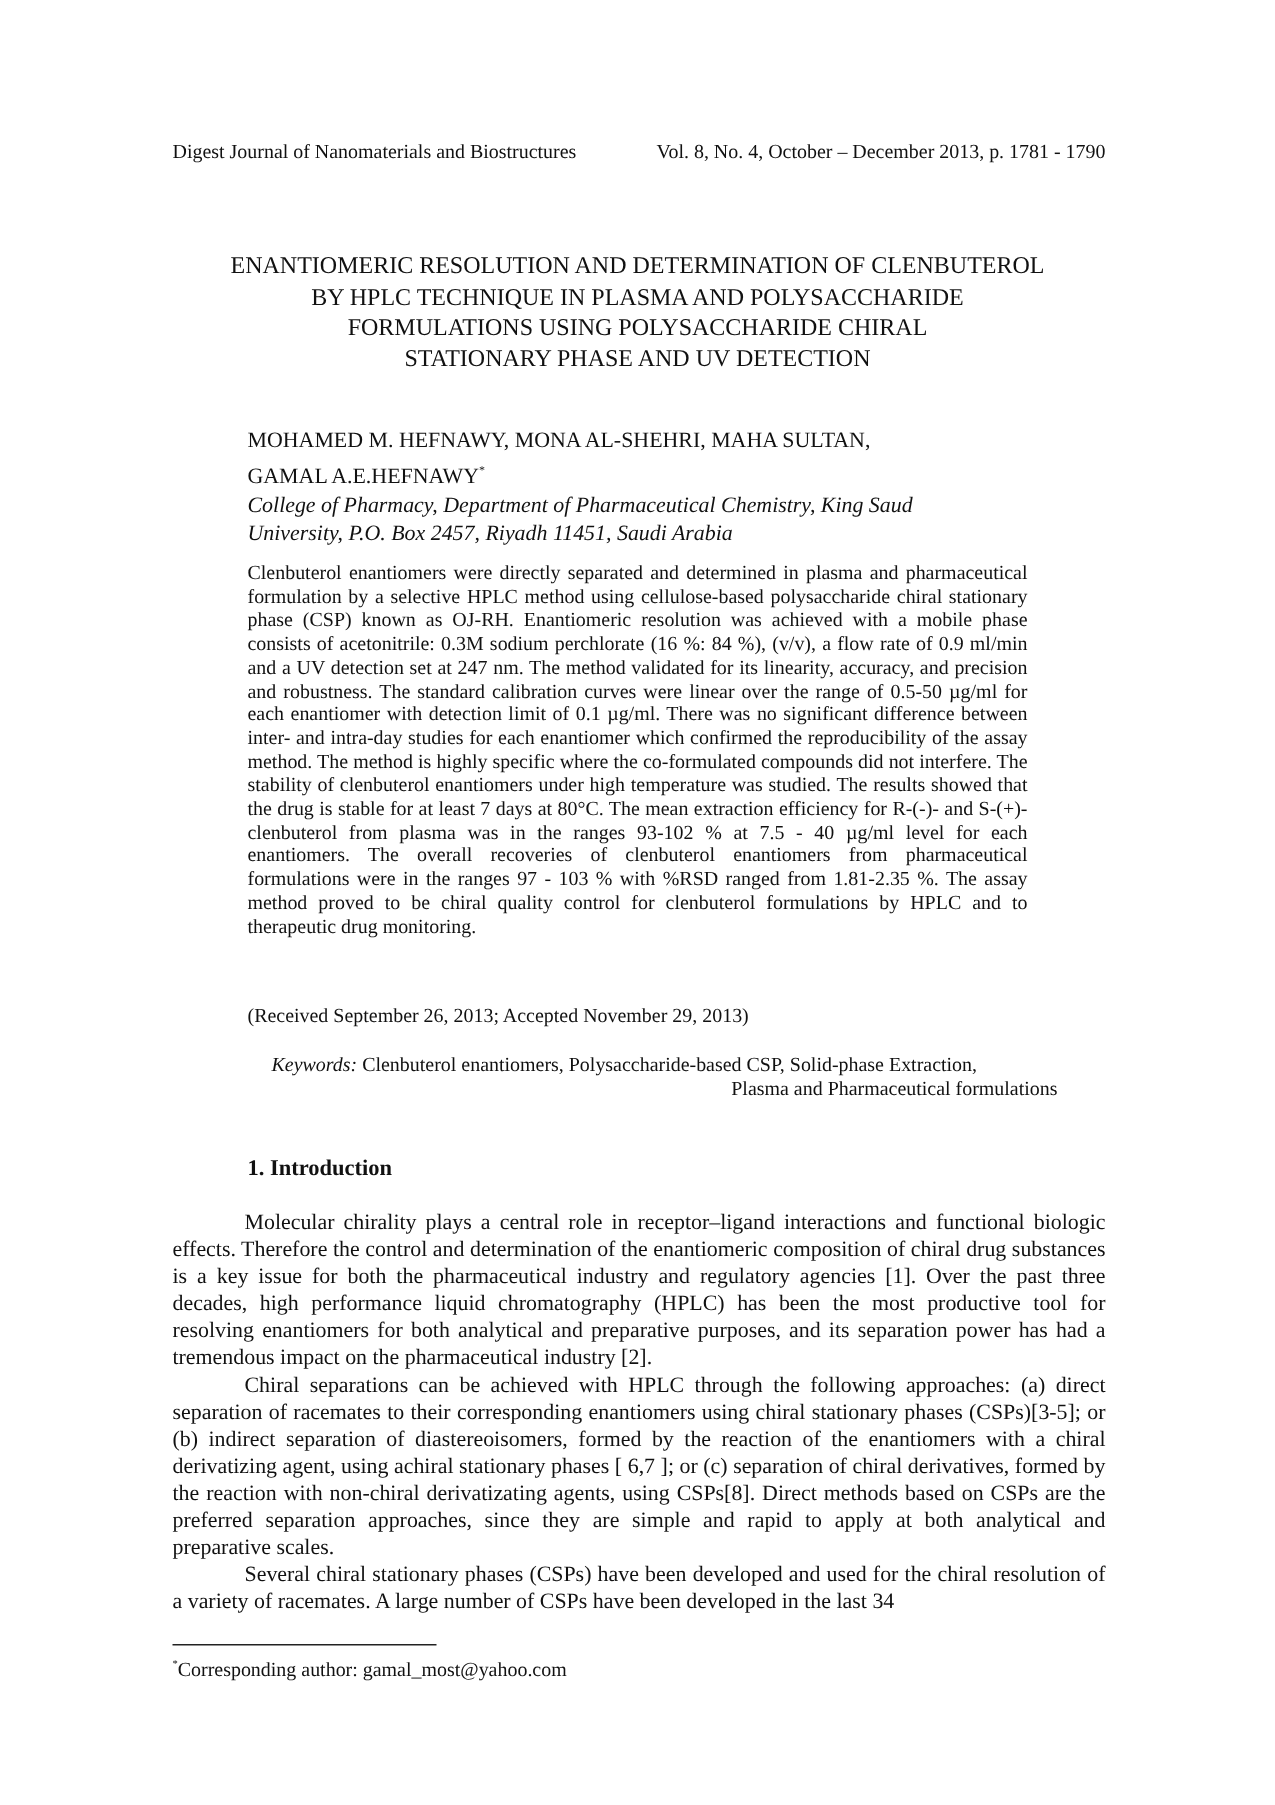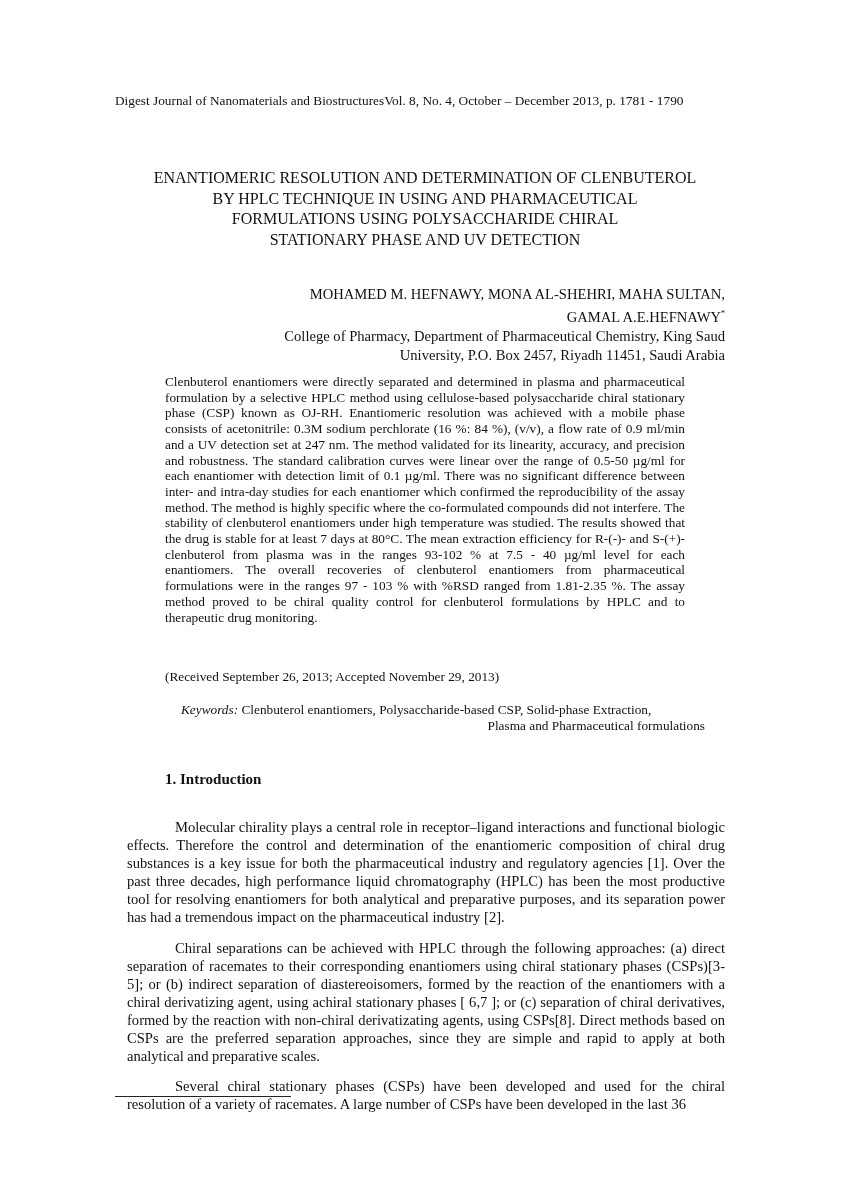--- a/index.html
+++ b/index.html
@@ -1,63 +1,63 @@
 <!DOCTYPE html>
 <html><head>
 <meta charset="utf-8">
 <style>
   html, body { margin: 0; padding: 0; background: #ffffff; }
   body { width: 850px; height: 1203px; position: relative; overflow: hidden;
          font-family: "Liberation Serif", serif; color: #111; }
   .page { position: absolute; left: 0; top: 0; width: 850px; height: 1203px; }
 
   .running-head { position: absolute; top: 93px; left: 115px; width: 622px;
-                  font-size: 13.3px; display: flex; }
+                  font-size: 13.3px; display: flex; justify-content: space-between; }
 
   .title { position: absolute; top: 168px; left: 110px; width: 630px; text-align: center;
            font-weight: normal; font-size: 16px; line-height: 20.5px; }
 
   .authors { position: absolute; top: 285px; left: 165px; width: 560px;
-             font-size: 14.6px; line-height: 19px; text-align: right; }
+             font-size: 14.6px; line-height: 19px; }
   .authors sup { font-size: 8px; }
-  .affiliation { }
+  .affiliation { font-style: italic; }
 
   .abstract { position: absolute; top: 374px; left: 165px; width: 520px;
               font-size: 13.3px; line-height: 15.7px; text-align: justify; }
   .received { position: absolute; top: 669px; left: 165px; font-size: 13.3px; }
   .keywords { position: absolute; top: 702px; left: 165px; width: 540px;
               font-size: 13.3px; line-height: 16px; }
   .keywords .kw-label { font-style: italic; margin-left: 16px; }
   .keywords .kw-cont { padding-left: 68px; display: block; text-align: right; }
 
   .section-heading { position: absolute; top: 771px; left: 165px; font-size: 15px;
                      font-weight: bold; font-family: Liberation Serif, serif; }
 
   .body-text { position: absolute; top: 806px; left: 115px; width: 622px;
                font-size: 14.6px; line-height: 18.1px; text-align: justify; }
-  .body-text p { margin: 12px; text-indent: 48px; }
+  .body-text p { margin: 0; text-indent: 48px; }
 
   .footnote-rule { position: absolute; top: 1096px; left: 115px; width: 176px;
                    height: 0; border-top: 1px solid #222; }
   .footnote { position: absolute; top: 1105px; left: 115px; font-size: 13.3px; }
   .footnote sup { font-size: 7px; }
 </style>
 </head>
 <body>
 
 <div class="page">
 
   <div class="running-head">
     <span>Digest Journal of  Nanomaterials and Biostructures</span>
     <span>Vol. 8, No. 4, October – December 2013, p. 1781 - 1790</span>
   </div>
 
   <div class="title">
     <div>ENANTIOMERIC RESOLUTION AND DETERMINATION OF CLENBUTEROL</div>
-    <div>BY HPLC TECHNIQUE IN USING AND PHARMACEUTICAL</div>
+    <div>BY HPLC TECHNIQUE IN PLASMA AND POLYSACCHARIDE</div>
     <div>FORMULATIONS USING POLYSACCHARIDE CHIRAL</div>
     <div>STATIONARY PHASE AND UV DETECTION</div>
   </div>
 
   <div class="authors">
     <div>MOHAMED M. HEFNAWY, MONA AL-SHEHRI, MAHA SULTAN,</div>
     <div><span>GAMAL A.E.HEFNAWY</span><sup>*</sup></div>
     <div class="affiliation">College of Pharmacy, Department of Pharmaceutical Chemistry, King Saud</div>
     <div class="affiliation">University, P.O. Box 2457, Riyadh 11451, Saudi Arabia</div>
   </div>
@@ -69,18 +69,19 @@
   <div class="keywords">
     <span class="kw-label">Keywords:</span><span> Clenbuterol enantiomers, Polysaccharide-based CSP, Solid-phase Extraction,</span>
     <span class="kw-cont">Plasma and Pharmaceutical formulations</span>
   </div>
 
   <div class="section-heading">1. Introduction</div>
 
   <div class="body-text">
     <p>Molecular chirality plays a central role in receptor–ligand interactions and functional biologic effects. Therefore the control and determination of the enantiomeric composition of chiral drug substances is a key issue for both the pharmaceutical industry and regulatory agencies [1]. Over the past three decades, high performance liquid chromatography (HPLC) has been the most productive tool for resolving enantiomers for both analytical and preparative purposes, and its separation power has had a tremendous impact on the pharmaceutical industry [2].</p>
     <p>Chiral separations can be achieved with HPLC through the following approaches: (a) direct separation of racemates to their corresponding enantiomers using chiral stationary phases (CSPs)[3-5]; or (b) indirect separation of diastereoisomers, formed by the reaction of the enantiomers with a chiral derivatizing agent, using achiral stationary phases [ 6,7 ];  or (c) separation of chiral derivatives, formed by the reaction with non-chiral derivatizating agents, using CSPs[8]. Direct methods based on CSPs are the preferred separation approaches, since they are simple and rapid to apply at both analytical and preparative scales.</p>
-    <p>Several chiral stationary phases (CSPs) have been developed and used for the chiral resolution of a variety of racemates. A large number of CSPs have been developed in the last 36</p>
+    <p>Several chiral stationary phases (CSPs) have been developed and used for the chiral resolution of a variety of racemates. A large number of CSPs have been developed in the last 34</p>
   </div>
 
   <div class="footnote-rule"></div>
+  <div class="footnote"><sup>*</sup><span>Corresponding author: gamal_most@yahoo.com</span></div>
 
 </div>
 
 </body></html>

